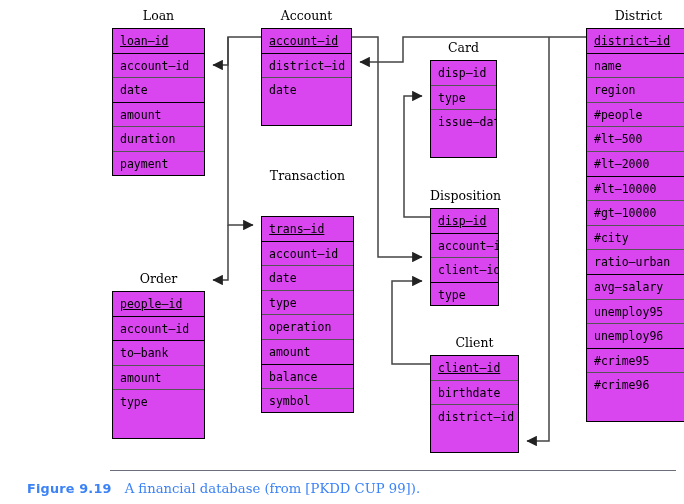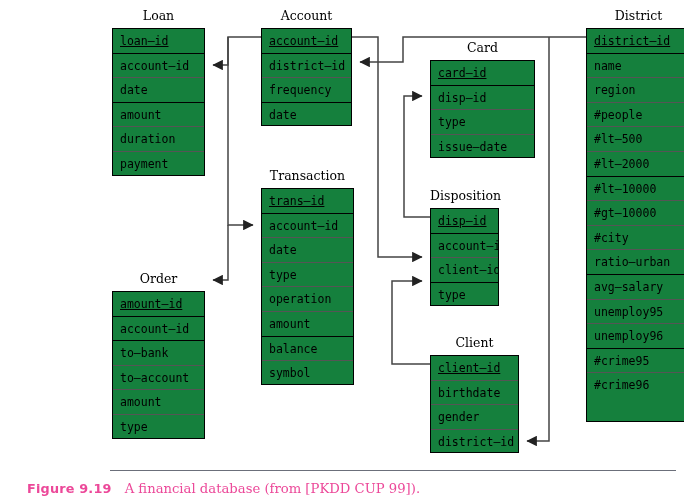--- a/index.html
+++ b/index.html
@@ -37,21 +37,21 @@
     left: 0;
     width: 100%;
     text-align: center;
     font-family: "DejaVu Serif", serif;
     font-size: 12.5px;
     color: #000;
     white-space: nowrap;
   }
   .entity-box {
     border: 1.4px solid #000;
-    background: #15803d;
+    background: #d946ef;
     box-sizing: border-box;
   }
   .attr {
     box-sizing: border-box;
     height: 24.6px;
     line-height: 24.6px;
     padding-left: 7px;
     font-family: "DejaVu Sans Mono", monospace;
     font-size: 11.5px;
     color: #000;
@@ -75,21 +75,21 @@
     width: 566px;
     height: 1px;
     background: #6b6f7a;
   }
   .caption {
     position: absolute;
     left: 27px;
     top: 481px;
     font-family: "DejaVu Serif", serif;
     font-size: 13.2px;
-    color: #ec4899;
+    color: #3b82f6;
     white-space: nowrap;
   }
   .caption b {
     font-family: "DejaVu Sans", sans-serif;
     font-weight: bold;
     font-size: 12.8px;
     letter-spacing: 0.2px;
   }
   .caption .cap-text {
     margin-left: 13px;
@@ -151,28 +151,26 @@
           <div class="attr"><span>amount</span></div>
           <div class="attr"><span>duration</span></div>
           <div class="attr"><span>payment</span></div>
         </div>
       </div>
       <div class="entity" style="left: 261px; top: 28px; width: 91px;">
         <div class="entity-title">Account</div>
         <div class="entity-box" style="height: 98.4px;">
           <div class="attr key thick"><span>account–id</span></div>
           <div class="attr"><span>district–id</span></div>
-          <div class="attr thick"><span>frequency</span></div>
           <div class="attr"><span>date</span></div>
         </div>
       </div>
-      <div class="entity" style="left: 430px; top: 60px; width: 105px;">
+      <div class="entity" style="left: 430px; top: 60px; width: 67px;">
         <div class="entity-title">Card</div>
         <div class="entity-box" style="height: 98.4px;">
-          <div class="attr key thick"><span>card–id</span></div>
           <div class="attr"><span>disp–id</span></div>
           <div class="attr"><span>type</span></div>
           <div class="attr"><span>issue–date</span></div>
         </div>
       </div>
       <div class="entity" style="left: 586px; top: 28px; width: 105px;">
         <div class="entity-title">District</div>
         <div class="entity-box" style="height: 393.6px;">
           <div class="attr key thick"><span>district–id</span></div>
           <div class="attr"><span>name</span></div>
@@ -186,57 +184,55 @@
           <div class="attr thick"><span>ratio–urban</span></div>
           <div class="attr"><span>avg–salary</span></div>
           <div class="attr"><span>unemploy95</span></div>
           <div class="attr thick"><span>unemploy96</span></div>
           <div class="attr"><span>#crime95</span></div>
           <div class="attr"><span>#crime96</span></div>
         </div>
       </div>
       <div class="entity" style="left: 261px; top: 188px; width: 93px;">
         <div class="entity-title">Transaction</div>
-        <div class="entity-box" style="height: 196.8px;">
+        <div class="entity-box" style="height: 196.8px; margin-top: 28px;">
           <div class="attr key thick"><span>trans–id</span></div>
           <div class="attr"><span>account–id</span></div>
           <div class="attr"><span>date</span></div>
           <div class="attr"><span>type</span></div>
           <div class="attr"><span>operation</span></div>
           <div class="attr thick"><span>amount</span></div>
           <div class="attr"><span>balance</span></div>
           <div class="attr"><span>symbol</span></div>
         </div>
       </div>
       <div class="entity" style="left: 112px; top: 243px; width: 93px; margin-top: 48px;">
         <div class="entity-title">Order</div>
         <div class="entity-box" style="height: 147.6px;">
-          <div class="attr key thick"><span>amount–id</span></div>
+          <div class="attr key thick"><span>people–id</span></div>
           <div class="attr thick"><span>account–id</span></div>
           <div class="attr"><span>to–bank</span></div>
-          <div class="attr"><span>to–account</span></div>
           <div class="attr"><span>amount</span></div>
           <div class="attr"><span>type</span></div>
         </div>
       </div>
       <div class="entity" style="left: 430px; top: 208px; width: 69px;">
         <div class="entity-title">Disposition</div>
         <div class="entity-box" style="height: 98.4px;">
           <div class="attr key thick"><span>disp–id</span></div>
           <div class="attr"><span>account–id</span></div>
           <div class="attr thick"><span>client–id</span></div>
           <div class="attr"><span>type</span></div>
         </div>
       </div>
       <div class="entity" style="left: 430px; top: 355px; width: 89px;">
         <div class="entity-title">Client</div>
         <div class="entity-box" style="height: 98.4px;">
           <div class="attr key"><span>client–id</span></div>
           <div class="attr"><span>birthdate</span></div>
-          <div class="attr"><span>gender</span></div>
           <div class="attr"><span>district–id</span></div>
         </div>
       </div>
     </div>
 
   <div class="caption-rule"></div>
 
   <div class="caption">
     <b>Figure 9.19</b><span class="cap-text">A financial database (from [PKDD CUP 99]).</span>
   </div>

